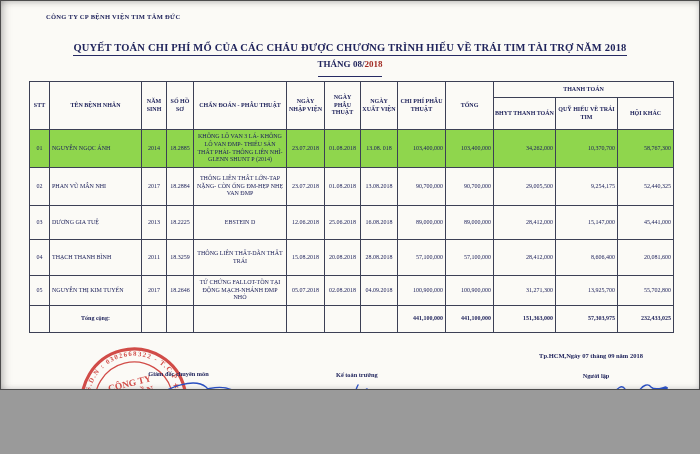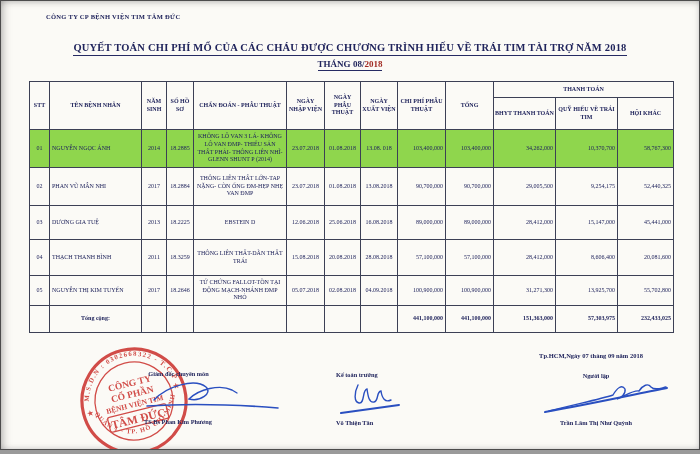--- a/index.html
+++ b/index.html
@@ -1,31 +1,31 @@
 <!DOCTYPE html>
 <html><head>
 <meta charset="utf-8">
 <style>
   html,body{margin:0;padding:0;background:#9a9a9a;}
   .page{
-    position:relative;width:700px;height:450px;margin:0 auto;
+    position:relative;width:700px;height:390px;margin:0 auto;
     background:#fbfaf6;border:1px solid #4c4c4c;box-sizing:border-box;
     font-family:"Liberation Serif","DejaVu Serif",serif;color:#20245c;
     box-shadow:inset 7px 0 8px -5px rgba(60,60,60,.35),
                inset 0 5px 7px -4px rgba(60,60,60,.30),
                inset -4px 0 6px -4px rgba(120,120,130,.25),
                inset 0 -4px 6px -4px rgba(120,120,130,.25);
     overflow:hidden;
   }
   .company{position:absolute;left:45px;top:12px;font-size:6.5px;font-weight:bold;letter-spacing:.3px;}
   .titlewrap{position:absolute;left:0;top:36px;width:100%;text-align:center;}
   .title{display:inline-block;font-size:10.5px;font-weight:bold;letter-spacing:.2px;
          border-bottom:1px solid #262a63;padding-bottom:2px;}
   .subtitle{margin-top:3px;font-size:9px;font-weight:bold;}
-  .subtitle .u{display:inline-block;border-bottom:1px solid #262a63;padding-bottom:1px;}
+  .subtitle .u{display:inline-block;border-bottom:1px solid #262a63;padding-bottom:7px;}
   .subtitle .yr{color:#a12a22;}
 
   table.main{
     position:absolute;left:28px;top:80px;width:644px;
     border-collapse:collapse;table-layout:fixed;
   }
   table.main th,table.main td{
     border:1px solid #3c4055;vertical-align:middle;
     font-size:6px;line-height:1.3;padding:1px 2px;box-sizing:border-box;
     overflow:hidden;

